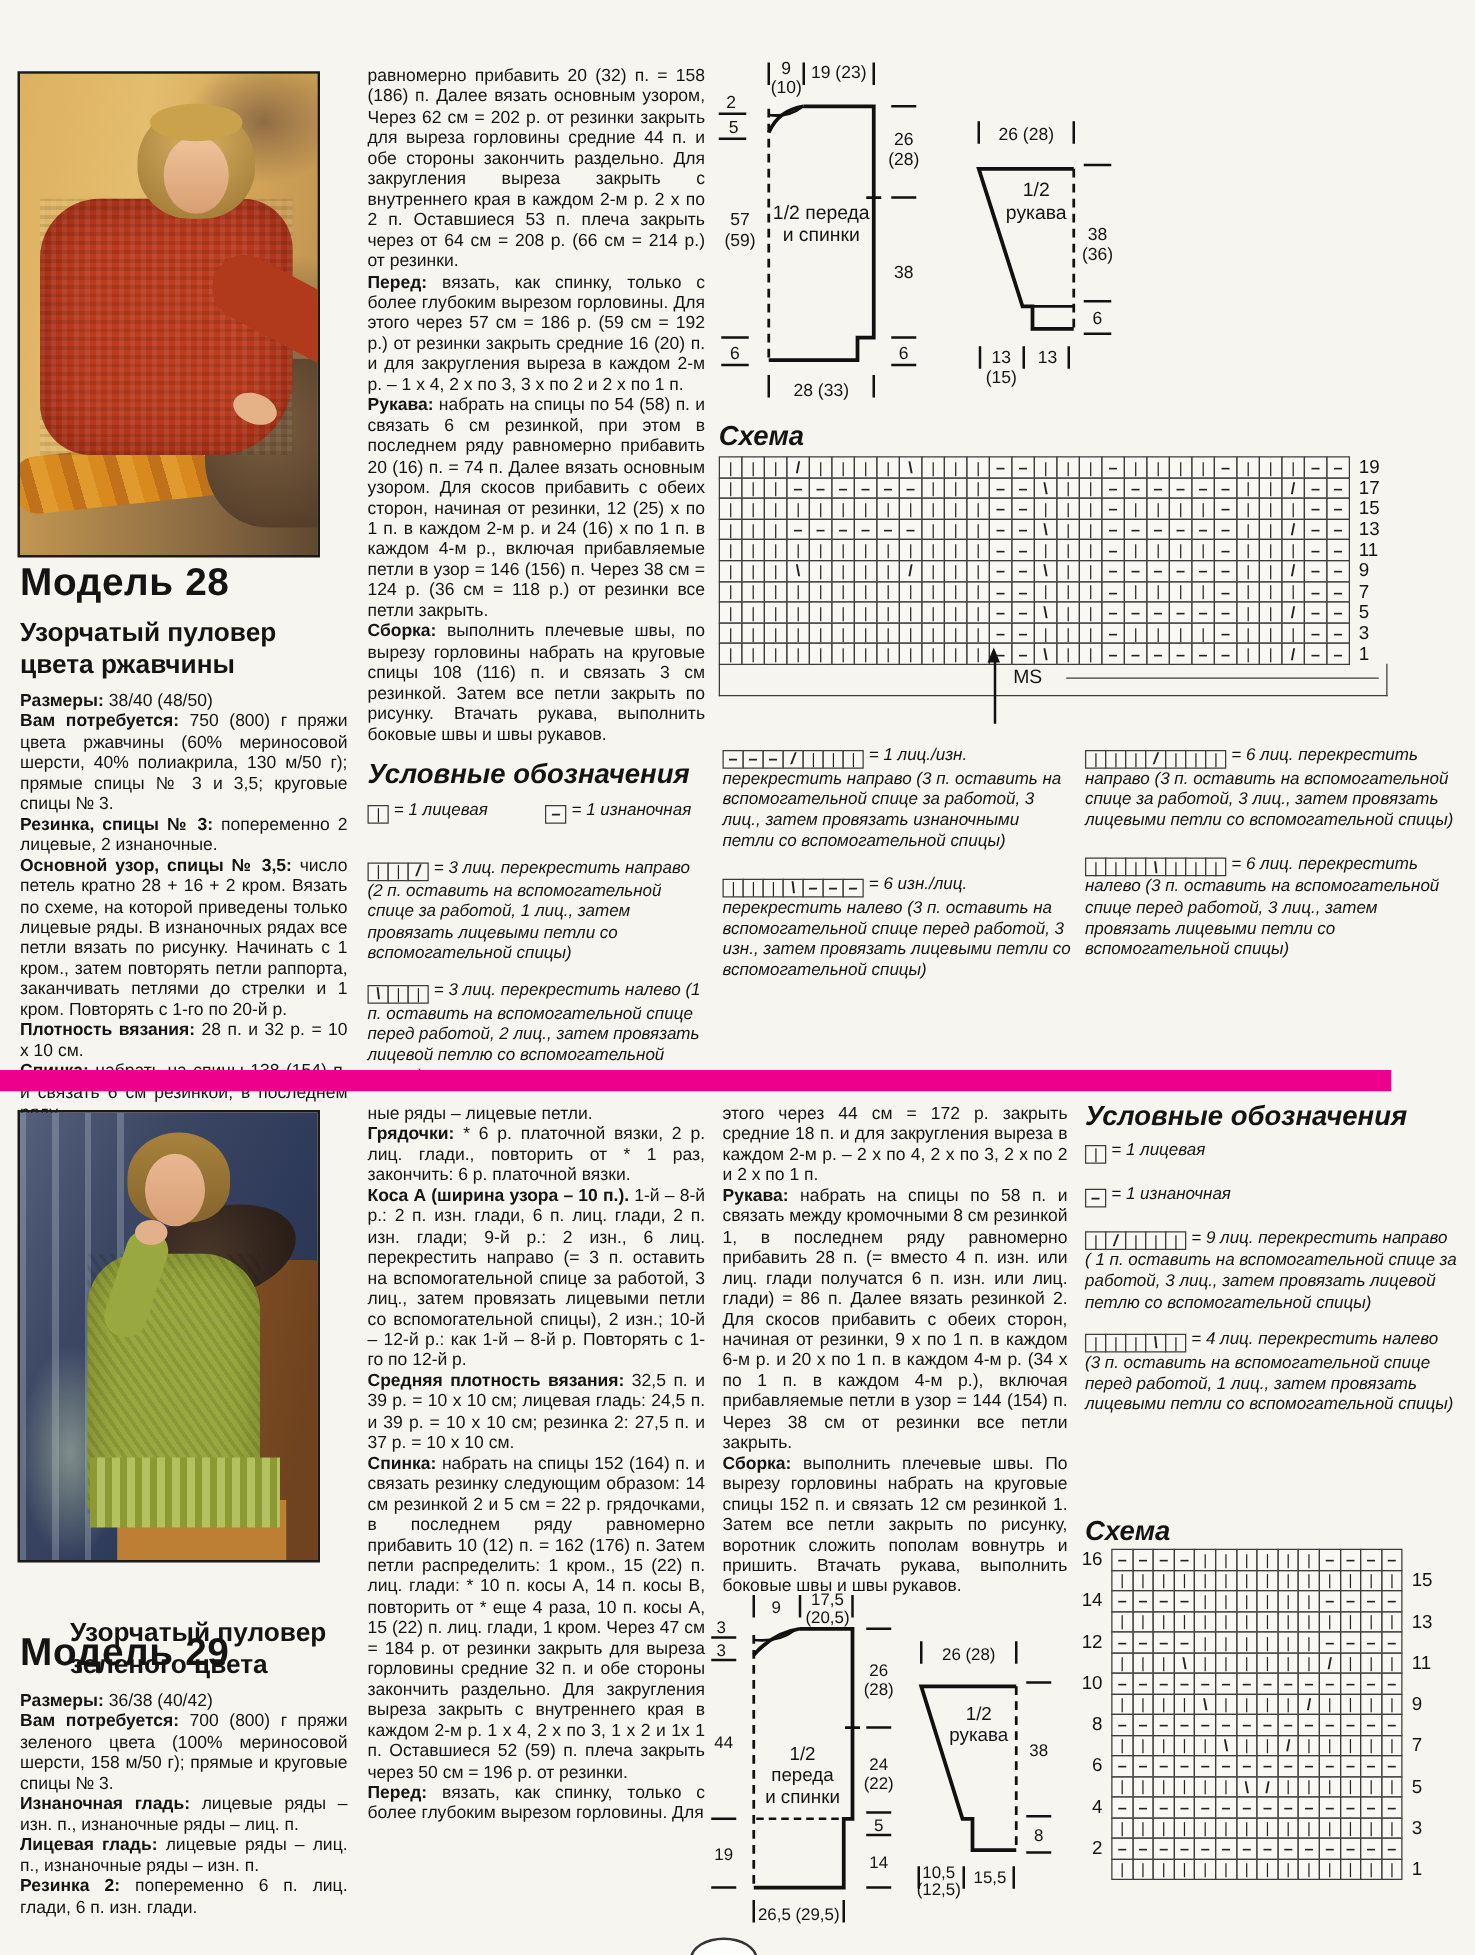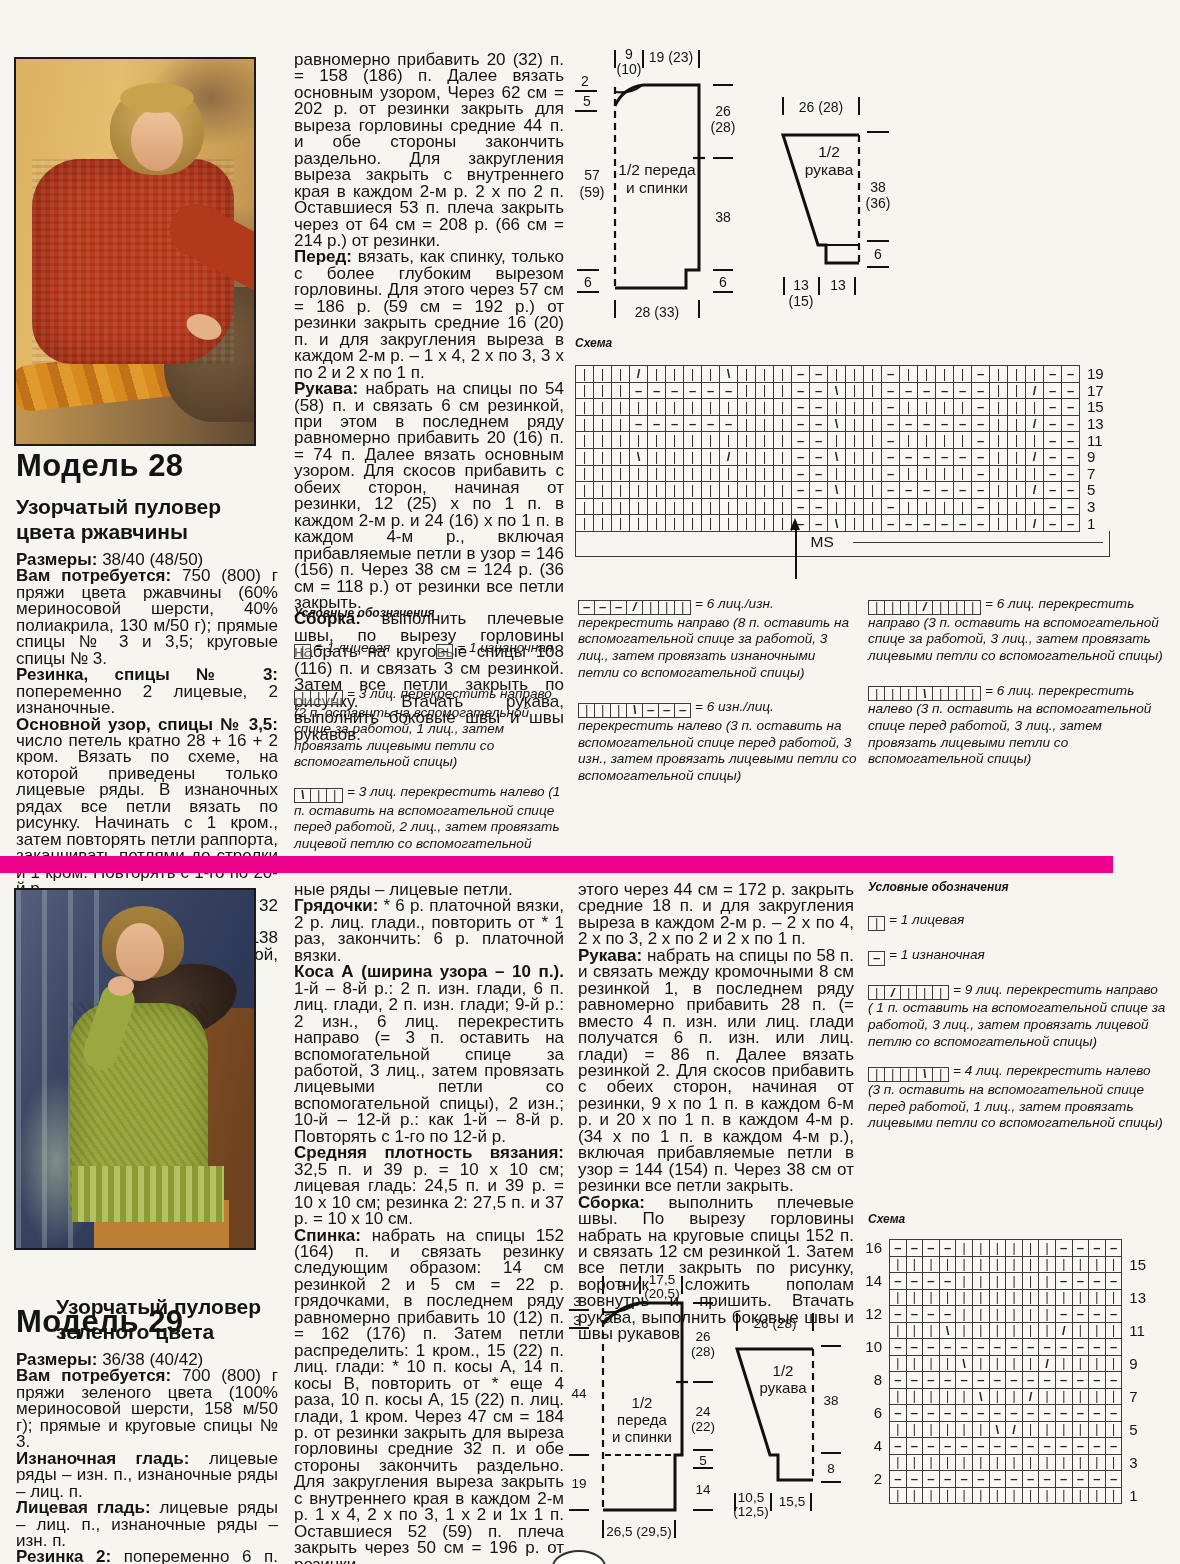--- a/index.html
+++ b/index.html
@@ -1,25 +1,25 @@
 <!DOCTYPE html>
 <html><head>
 <meta charset="utf-8">
 <style>
   html,body { margin:0; padding:0; background:#ddd; }
   .page { position:relative; width:1180px; height:1564px; background:#f7f5ef;
           font-family:"Liberation Sans", sans-serif; color:#141414; overflow:hidden; }
 
   
   .tcol { position:absolute; }
-  .t { font-size:17px; line-height:16.45px; text-align:justify; margin:0; }
+  .t { font-size:14px; line-height:16.45px; text-align:justify; margin:0; }
   .t b { font-weight:bold; }
   .h1 { position:absolute; font-size:31px; font-weight:bold; margin:0; letter-spacing:.5px; }
   .h2 { position:absolute; font-size:21px; font-weight:bold; line-height:24.5px; margin:0; }
-  .schead { position:absolute; font-size:12px; font-weight:bold; font-style:italic; margin:0; }
+  .schead { position:absolute; font-size:22px; font-weight:bold; font-style:italic; margin:0; }
 
   
   .legend { position:absolute; font-style:italic; }
   .leg { font-size:13.6px; line-height:16.6px; margin-bottom:13px; text-align:left; }
   .legrow { display:flex; gap:46px; margin-bottom:14px; }
   .cells { display:inline-flex; vertical-align:-3px; margin-right:5px; }
   .cells .cell { width:17px; height:15px; font-size:11px; }
 
   
   .knitchart { position:absolute; }
@@ -578,21 +578,21 @@
 
   <div class="legend" style="left:578px; top:596px; width:282px;">
     <div class="leg"><span class="cells">
           <span class="cell cp">–</span>
           <span class="cell cp">–</span>
           <span class="cell cp">–</span>
           <span class="cell cx">/</span>
           <span class="cell ck">|</span>
           <span class="cell ck">|</span>
           <span class="cell ck">|</span>
-        </span><span>= 6 лиц./изн. перекрестить направо (8 п. оставить на вспомогательной спице за работой, 3 лиц., затем провязать изнаночными петли со вспомогательной спицы)</span></div>
+        </span><span>= 1 лиц./изн. перекрестить направо (3 п. оставить на вспомогательной спице за работой, 3 лиц., затем провязать изнаночными петли со вспомогательной спицы)</span></div>
     <div class="leg" style="margin-top:18px"><span class="cells">
           <span class="cell ck">|</span>
           <span class="cell ck">|</span>
           <span class="cell ck">|</span>
           <span class="cell cx">\</span>
           <span class="cell cp">–</span>
           <span class="cell cp">–</span>
           <span class="cell cp">–</span>
         </span><span>= 6 изн./лиц. перекрестить налево (3 п. оставить на вспомогательной спице перед работой, 3 изн., затем провязать лицевыми петли со вспомогательной спицы)</span></div>
   </div>

